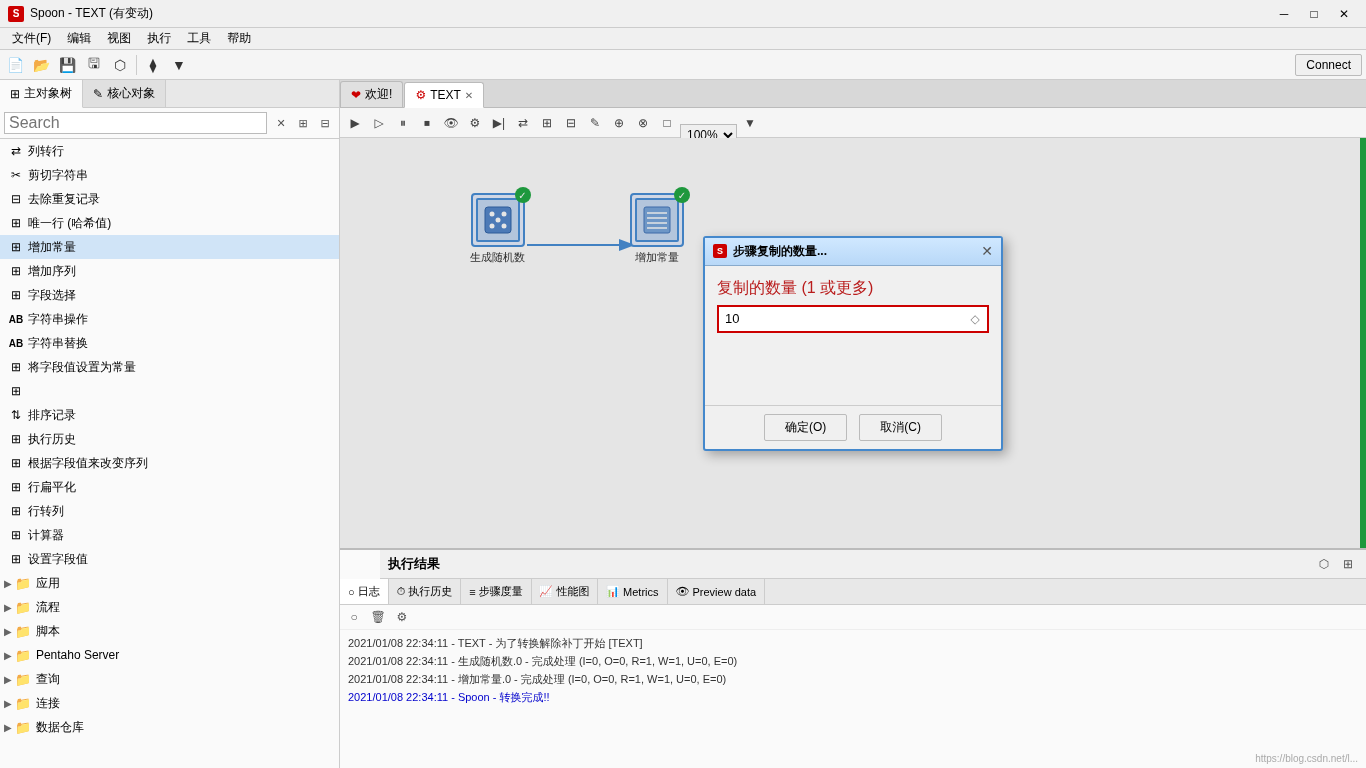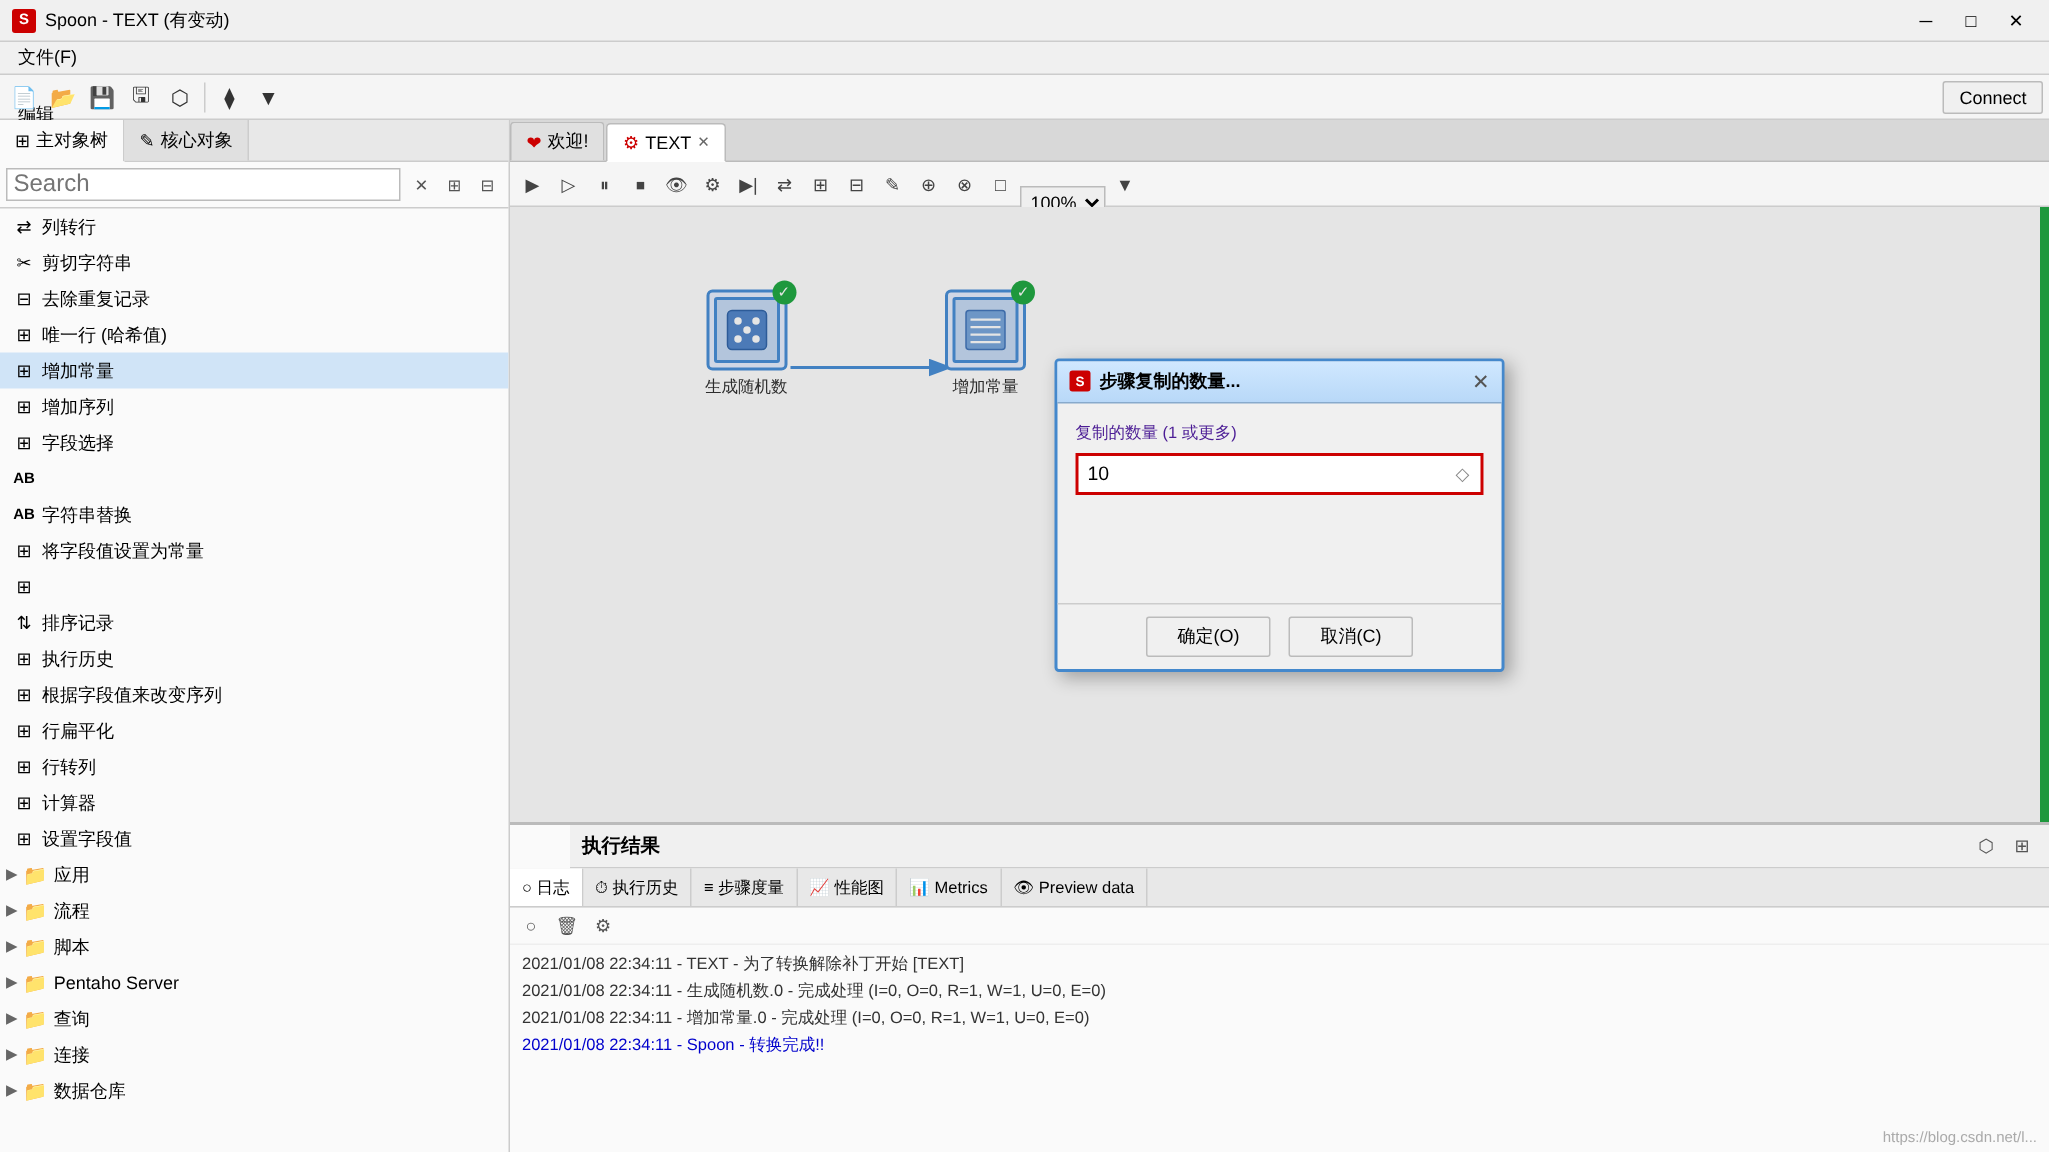--- a/index.html
+++ b/index.html
@@ -20,25 +20,24 @@
     .title-icon { width: 16px; height: 16px; background: #cc0000; border-radius: 2px; display: flex; align-items: center; justify-content: center; color: white; font-size: 10px; font-weight: bold; }
     .title-text { font-size: 12px; }
     .title-bar-controls { display: flex; gap: 2px; }
     .title-btn { width: 28px; height: 20px; display: flex; align-items: center; justify-content: center; cursor: pointer; font-size: 12px; background: transparent; border: none; }
 
     
     .menu-bar {
       background: #f0f0f0;
       height: 22px;
       display: flex;
-      align-items: flex-start;
+      align-items: center;
       padding: 0 4px;
       border-bottom: 1px solid #ccc;
-      gap: 17px;
-      flex-direction: column;
+      gap: 0;
     }
     .menu-item { padding: 2px 8px; cursor: pointer; font-size: 12px; border-radius: 2px; }
 
     
     .toolbar {
       background: #f5f5f5;
       height: 30px;
       display: flex;
       align-items: center;
       padding: 0 4px;
@@ -300,21 +299,21 @@
       display: flex;
       align-items: center;
       justify-content: space-between;
       padding: 0 8px;
       border-bottom: 1px solid #88aacc;
     }
     .dialog-title-left { display: flex; align-items: center; gap: 6px; font-size: 12px; font-weight: bold; }
     .dialog-title-icon { width: 14px; height: 14px; background: #cc0000; border-radius: 2px; display: flex; align-items: center; justify-content: center; color: white; font-size: 9px; font-weight: bold; }
     .dialog-close-btn { cursor: pointer; font-size: 14px; color: #555; }
     .dialog-content { padding: 12px; }
-    .dialog-field-label { font-size: 11px; margin-bottom: 6px; color: #4c1d95; }
+    .dialog-field-label { font-size: 16px; margin-bottom: 6px; color: #b91c1c; }
     .dialog-input-row {
       display: flex;
       align-items: center;
       border: 2px solid #cc0000;
       background: white;
       padding: 2px;
     }
     .dialog-input {
       flex: 1;
       border: none;
@@ -507,20 +506,21 @@
       <div class="tree-item">
         <div class="tree-item-icon">⊞</div>
         <span class="tree-item-label">增加序列</span>
       </div>
       <div class="tree-item">
         <div class="tree-item-icon">⊞</div>
         <span class="tree-item-label">字段选择</span>
       </div>
       <div class="tree-item">
         <div class="tree-item-icon" style="font-size:10px;font-weight:bold;">AB</div>
+        <span class="tree-item-label">字符串操作</span>
       </div>
       <div class="tree-item">
         <div class="tree-item-icon" style="font-size:10px;font-weight:bold;">AB</div>
         <span class="tree-item-label">字符串替换</span>
       </div>
       <div class="tree-item">
         <div class="tree-item-icon">⊞</div>
         <span class="tree-item-label">将字段值设置为常量</span>
       </div>
       <div class="tree-item">

